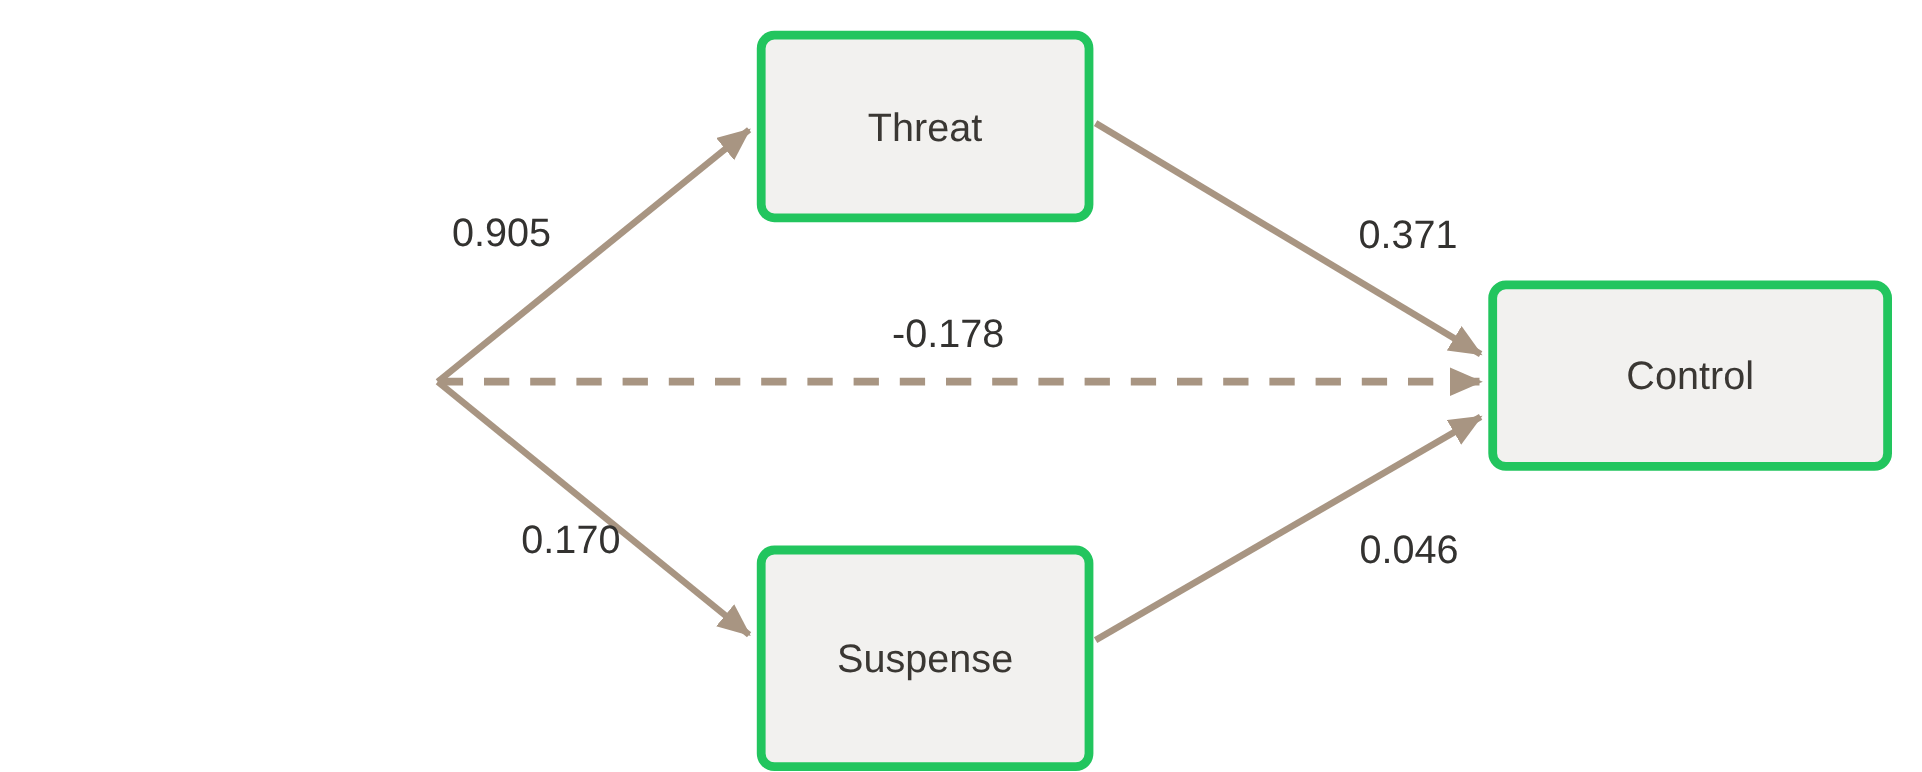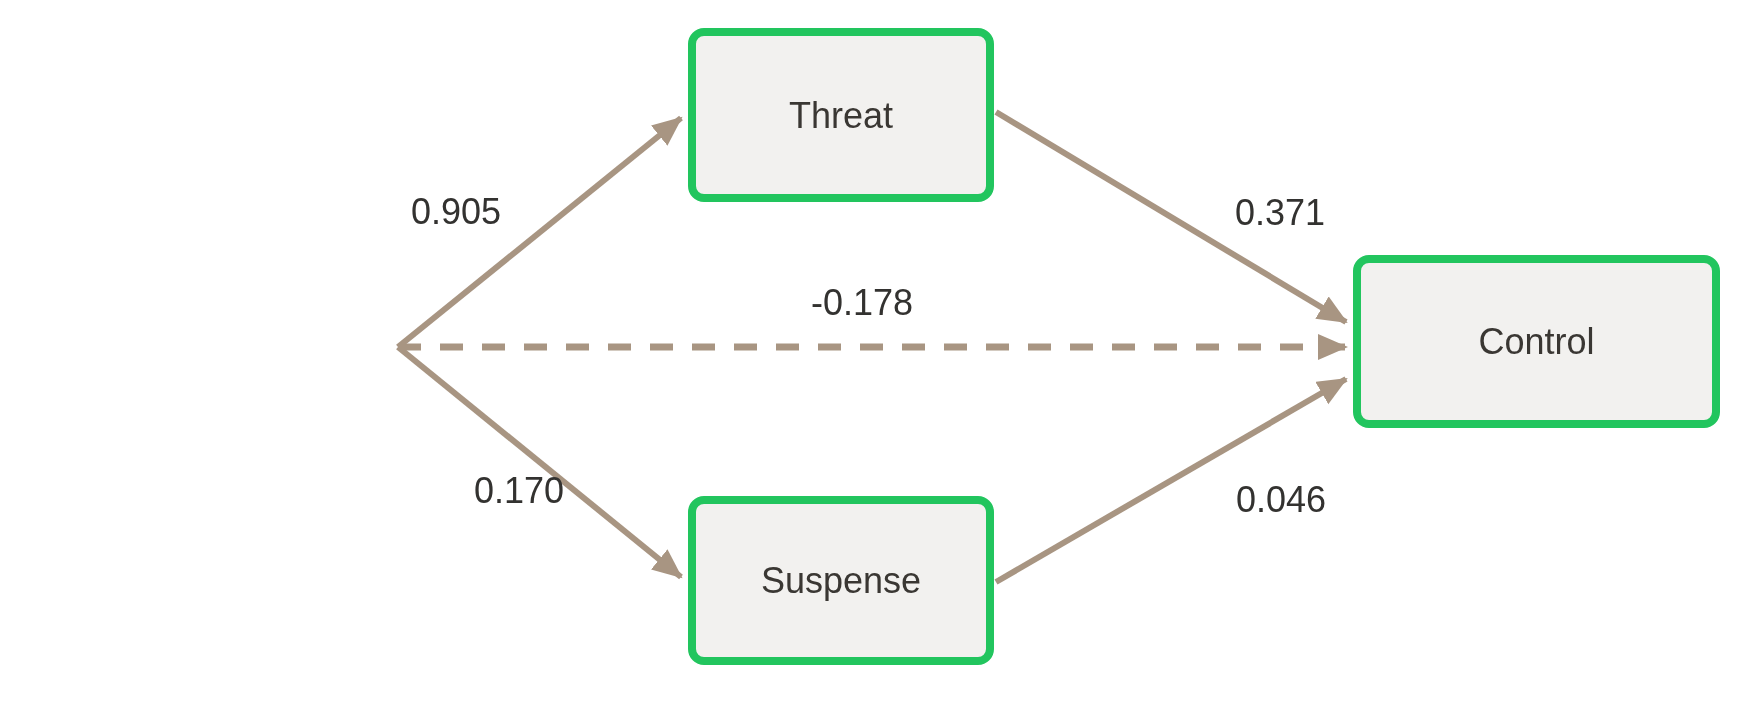--- a/index.html
+++ b/index.html
@@ -32,21 +32,21 @@
     align-items: center;
     justify-content: center;
     text-align: center;
     color: #3a3733;
     font-size: 36px;
     line-height: 1.25;
     padding: 0 29px;
   }
   .node-distress { left: 28px;  top: 255px; width: 367px; height: 175px; }
   .node-threat   { left: 688px; top: 28px;  width: 306px; height: 174px; }
-  .node-suspense { left: 688px; top: 496px; width: 306px; height: 169px; justify-content: center; }
+  .node-suspense { left: 688px; top: 496px; width: 306px; height: 205px; justify-content: center; }
   .node-control  { left: 1353px; top: 255px; width: 367px; height: 173px; }
   .coef {
     position: absolute;
     transform: translate(-50%, -50%);
     color: #333230;
     font-size: 36px;
     white-space: nowrap;
   }
   .coef-a { left: 456px;  top: 212px; }
   .coef-b { left: 1280px; top: 213px; text-align: center; }

